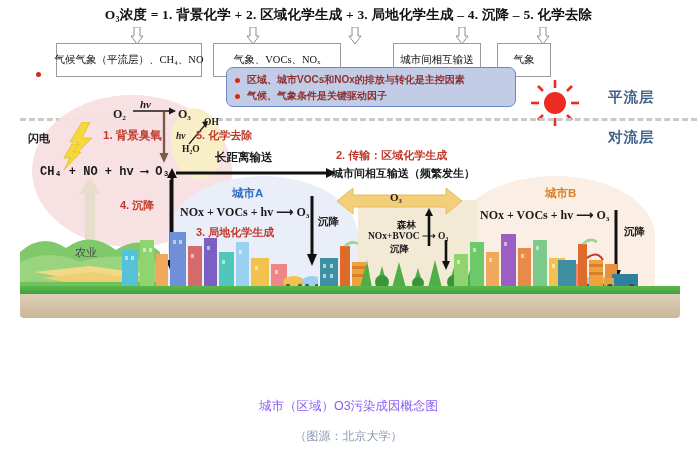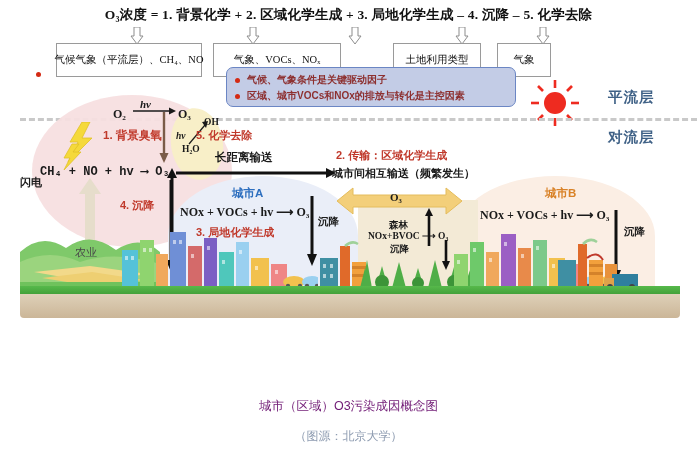--- a/index.html
+++ b/index.html
@@ -138,21 +138,21 @@
     white-space:nowrap;
   }
   .darklabel {
     color:#1a1a1a; font-weight:bold;
     font-family:"Liberation Sans", sans-serif;
     white-space:nowrap;
   }
 
   #eq-o2o3   { left:113px; top:107px; font-size:12px; }
   #hv-top    { left:140px; top:98px;  font-size:11px; font-style:italic; font-family:"Liberation Serif",serif; font-weight:bold;}
-  #t-lightning { left:20px; top:131px; font-size:11px;margin-top:44px; }
+  #t-lightning { left:28px; top:131px; font-size:11px; }
   #t-bgozone { left:103px; top:128px; font-size:11.5px; }
   #eq-ch4    { left:40px;  top:164px; font-size:12px;font-family:Liberation Mono, monospace; }
   #t-chemrm  { left:196px; top:128px; font-size:11px; }
   #t-longtr  { left:215px; top:150px; font-size:11.5px; }
   #t-transp  { left:336px; top:148px; font-size:11px; }
   #t-intercity { left:332px; top:166px; font-size:11px; }
   #t-agri    { left:75px;  top:245px; font-size:11px; color:#4a4a4a; font-weight:normal;}
   #t-dep4    { left:120px; top:198px; font-size:11px; }
 
   
@@ -160,37 +160,37 @@
   #eq-cityA  { left:180px; top:205px; font-size:12px; }
   #t-localgen{ left:196px; top:225px; font-size:11px; }
   #t-depA    { left:318px; top:215px; font-size:10.5px; }
 
   
   #t-cityB   { left:545px; top:186px; font-size:11.5px; color:#d98227; font-weight:bold;}
   #eq-cityB  { left:480px; top:208px; font-size:12px; }
   #t-depB    { left:624px; top:225px; font-size:10.5px; }
 
   
-  #t-forest  { left:389px; top:219px; font-size:9.5px; }
+  #t-forest  { left:397px; top:219px; font-size:9.5px; }
   #eq-forest { left:368px; top:230px; font-size:9.5px; }
   #t-depF    { left:390px; top:243px; font-size:9.5px; }
 
   
   #t-oh   { left:204px; top:117px; font-size:9.5px; }
   #t-h2o  { left:182px; top:144px; font-size:9.5px; }
   #t-hv2  { left:176px; top:131px; font-size:9.5px; font-style:italic;}
 
   
   #yarrow { left:337px; top:186px; width:125px; height:30px; }
   #yarrow-lbl { left:390px; top:191px; font-size:11px; }
 
   
   #cap1 {
     left:0; top:398px; width:697px; text-align:center;
-    font-size:12.5px; color:#701a75;
+    font-size:12.5px; color:#8b5cf6;
   }
   #cap2 {
     left:0; top:428px; width:697px; text-align:center;
     font-size:12px; color:#8d9bb0;
   }
 </style>
 </head>
 <body>
 
 <div id="stage">
@@ -208,35 +208,35 @@
   </svg>
   <svg class="abs" style="left:455px;top:27px;" width="14" height="18">
     <path d="M4 0 L4 9 L1 9 L7 17 L13 9 L10 9 L10 0 Z" fill="none" stroke="#8d8d8d" stroke-width="1"></path>
   </svg>
   <svg class="abs" style="left:536px;top:27px;" width="14" height="18">
     <path d="M4 0 L4 9 L1 9 L7 17 L13 9 L10 9 L10 0 Z" fill="none" stroke="#8d8d8d" stroke-width="1"></path>
   </svg>
 
   <div class="abs factbox" style="left:56px;top:43px;width:146px;">气候气象（平流层）、CH₄、NO</div>
   <div class="abs factbox" style="left:213px;top:43px;width:128px;">气象、VOCs、NOₓ</div>
-  <div class="abs factbox" style="left:393px;top:43px;width:88px;">土地利用类型</div>
+  <div class="abs factbox" style="left:393px;top:43px;width:88px;">城市间相互输送</div>
   <div class="abs factbox" style="left:497px;top:43px;width:54px;">气象</div>
 
   <div class="abs" id="strat-note">
     <span class="redbullet"></span>
   </div>
 
   <div class="abs" id="callout">
     <div class="callrow">
       <span class="redbullet"></span>
-      <span>气候、气象条件是关键驱动因子</span>
+      <span>区域、城市VOCs和NOx的排放与转化是主控因素</span>
     </div>
     <div class="callrow">
       <span class="redbullet"></span>
-      <span>区域、城市VOCs和NOx的排放与转化是主控因素</span>
+      <span>气候、气象条件是关键驱动因子</span>
     </div>
   </div>
 
   <svg class="abs" id="sun" viewBox="0 0 54 50">
     <g stroke="#ee2b20" stroke-width="2.6" stroke-linecap="butt">
       <line x1="27" y1="2" x2="27" y2="10"></line>
       <line x1="27" y1="40" x2="27" y2="48"></line>
       <line x1="3" y1="25" x2="11" y2="25"></line>
       <line x1="43" y1="25" x2="51" y2="25"></line>
       <line x1="10" y1="8" x2="15" y2="13"></line>

